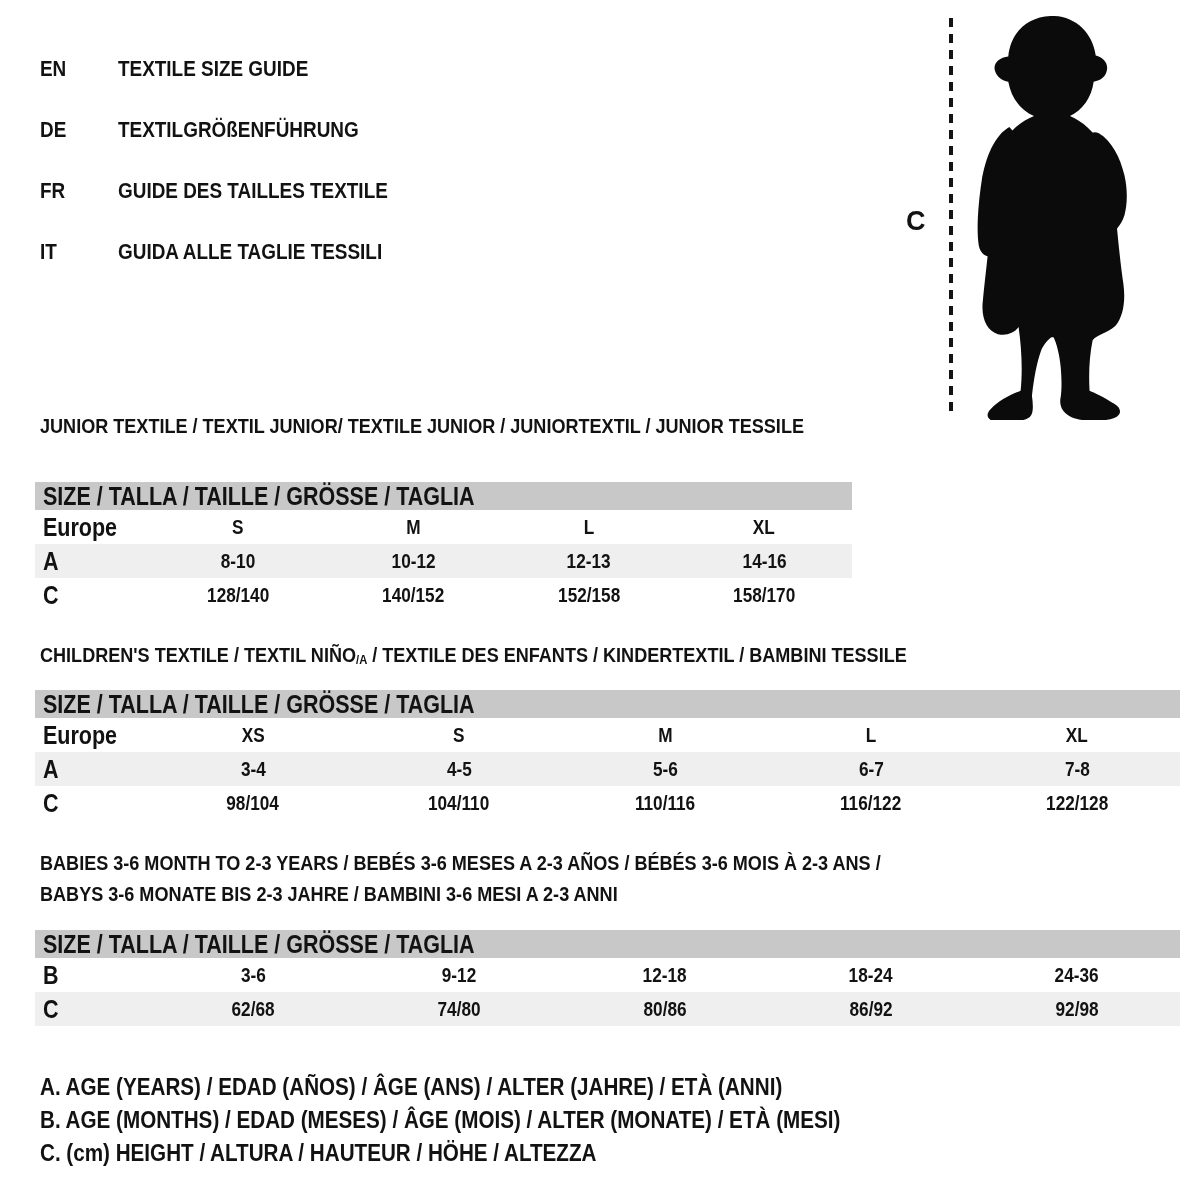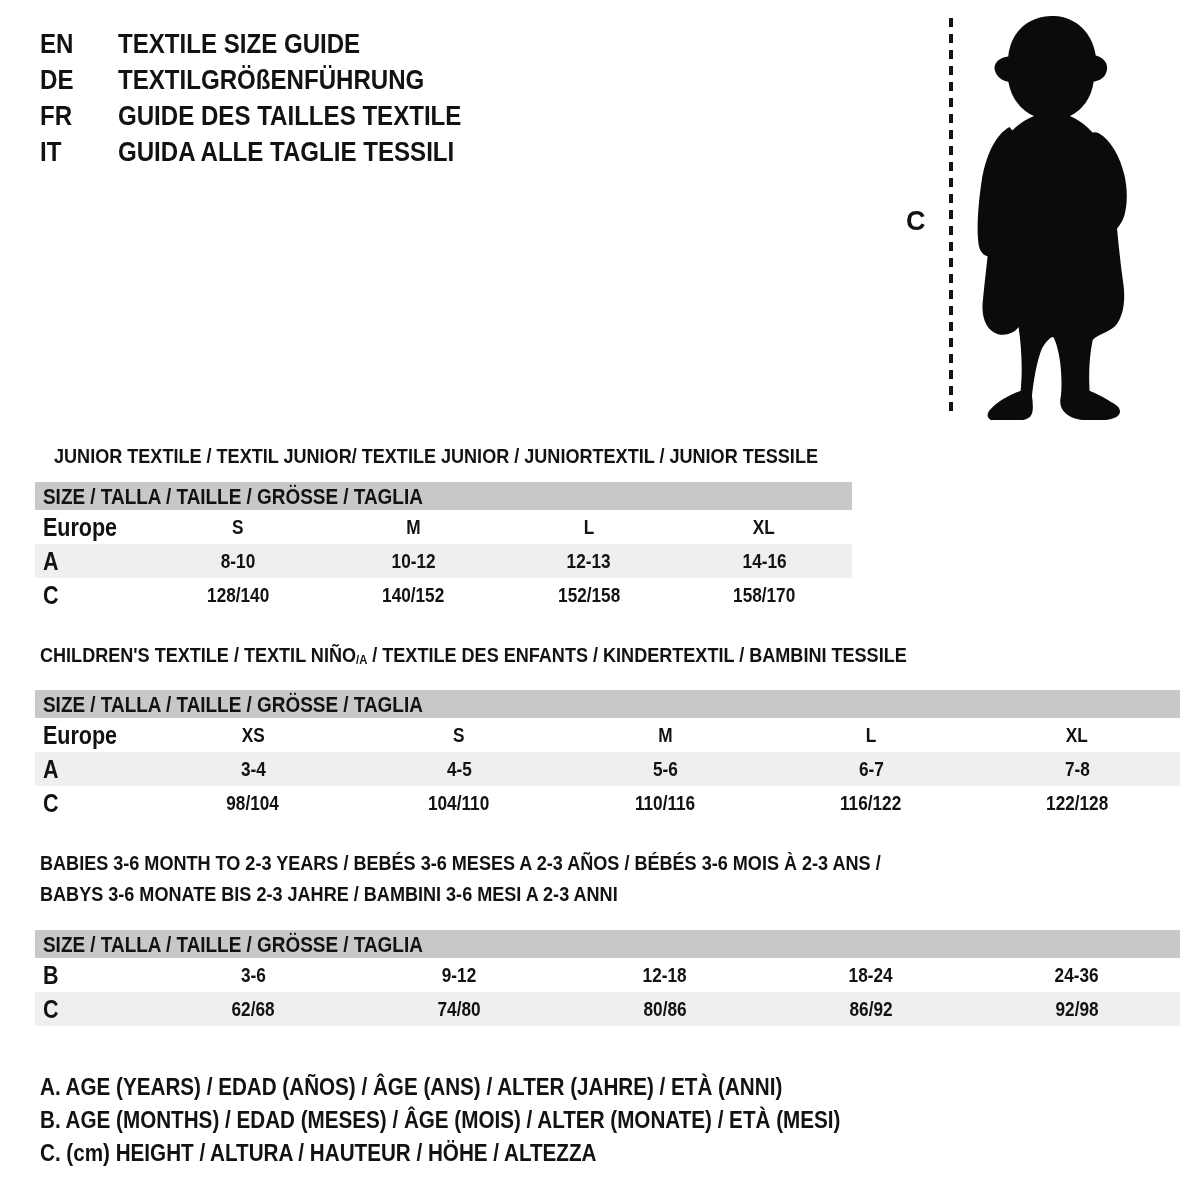--- a/index.html
+++ b/index.html
@@ -12,46 +12,46 @@
     font-weight: bold;
     color: #121212;
     overflow: hidden;
   }
   
   .cx { display: inline-block; transform: scaleX(0.86); transform-origin: 0 50%; white-space: nowrap; }
   .cc { display: inline-block; transform: scaleX(0.86); transform-origin: 50% 50%; white-space: nowrap; }
 
   
   .lang-list { position: absolute; left: 40px; top: 26px; }
-  .lang-row { display: flex; height: 36px; line-height: 36px; font-size: 28px; }
+  .lang-row { display: flex; height: 36px; line-height: 36px; font-size: 22px; margin-top: 25px; }
   .lang-code { width: 78px; flex: none; }
 
   
   .dash-line {
     position: absolute; left: 949px; top: 18px; width: 4px; height: 399px;
     background: repeating-linear-gradient(to bottom, #141414 0 9px, transparent 9px 16px);
   }
   .c-label { position: absolute; left: 906px; top: 206px; font-size: 27px; }
   .toddler { position: absolute; left: 962px; top: 16px; width: 180px; height: 404px; }
 
   
   .sec-title { position: absolute; left: 40px; font-size: 21px; line-height: 31px; }
-  .sec1-title { top: 440px; margin-left: 14px; }
+  .sec1-title { top: 410px; }
   .sec2-title { top: 639px; }
   .sec3-title { top: 847px; }
   .sub { font-size: 0.62em; vertical-align: -0.18em; }
 
   
   .table { position: absolute; left: 35px; }
   .t1 { top: 482px; width: 817px; }
   .t2 { top: 690px; width: 1145px; }
   .t3 { top: 930px; width: 1145px; }
   .thead {
     height: 28px; line-height: 29px; background: #c8c8c8;
-    padding-left: 8px; font-size: 22px; box-sizing: border-box;
+    padding-left: 8px; font-size: 25px; box-sizing: border-box;
   }
   .trow { display: flex; height: 34px; line-height: 34px; font-size: 20px; }
   .trow.alt { background: #efefef; }
   .tlabel { width: 115px; flex: none; padding-left: 8px; box-sizing: border-box; font-size: 25px; }
   .tcell { flex: 1 1 0; text-align: center; }
 
   
   .footnotes { position: absolute; left: 40px; top: 1070px; }
   .footnote { height: 33px; line-height: 33px; font-size: 24px; }
 </style>

